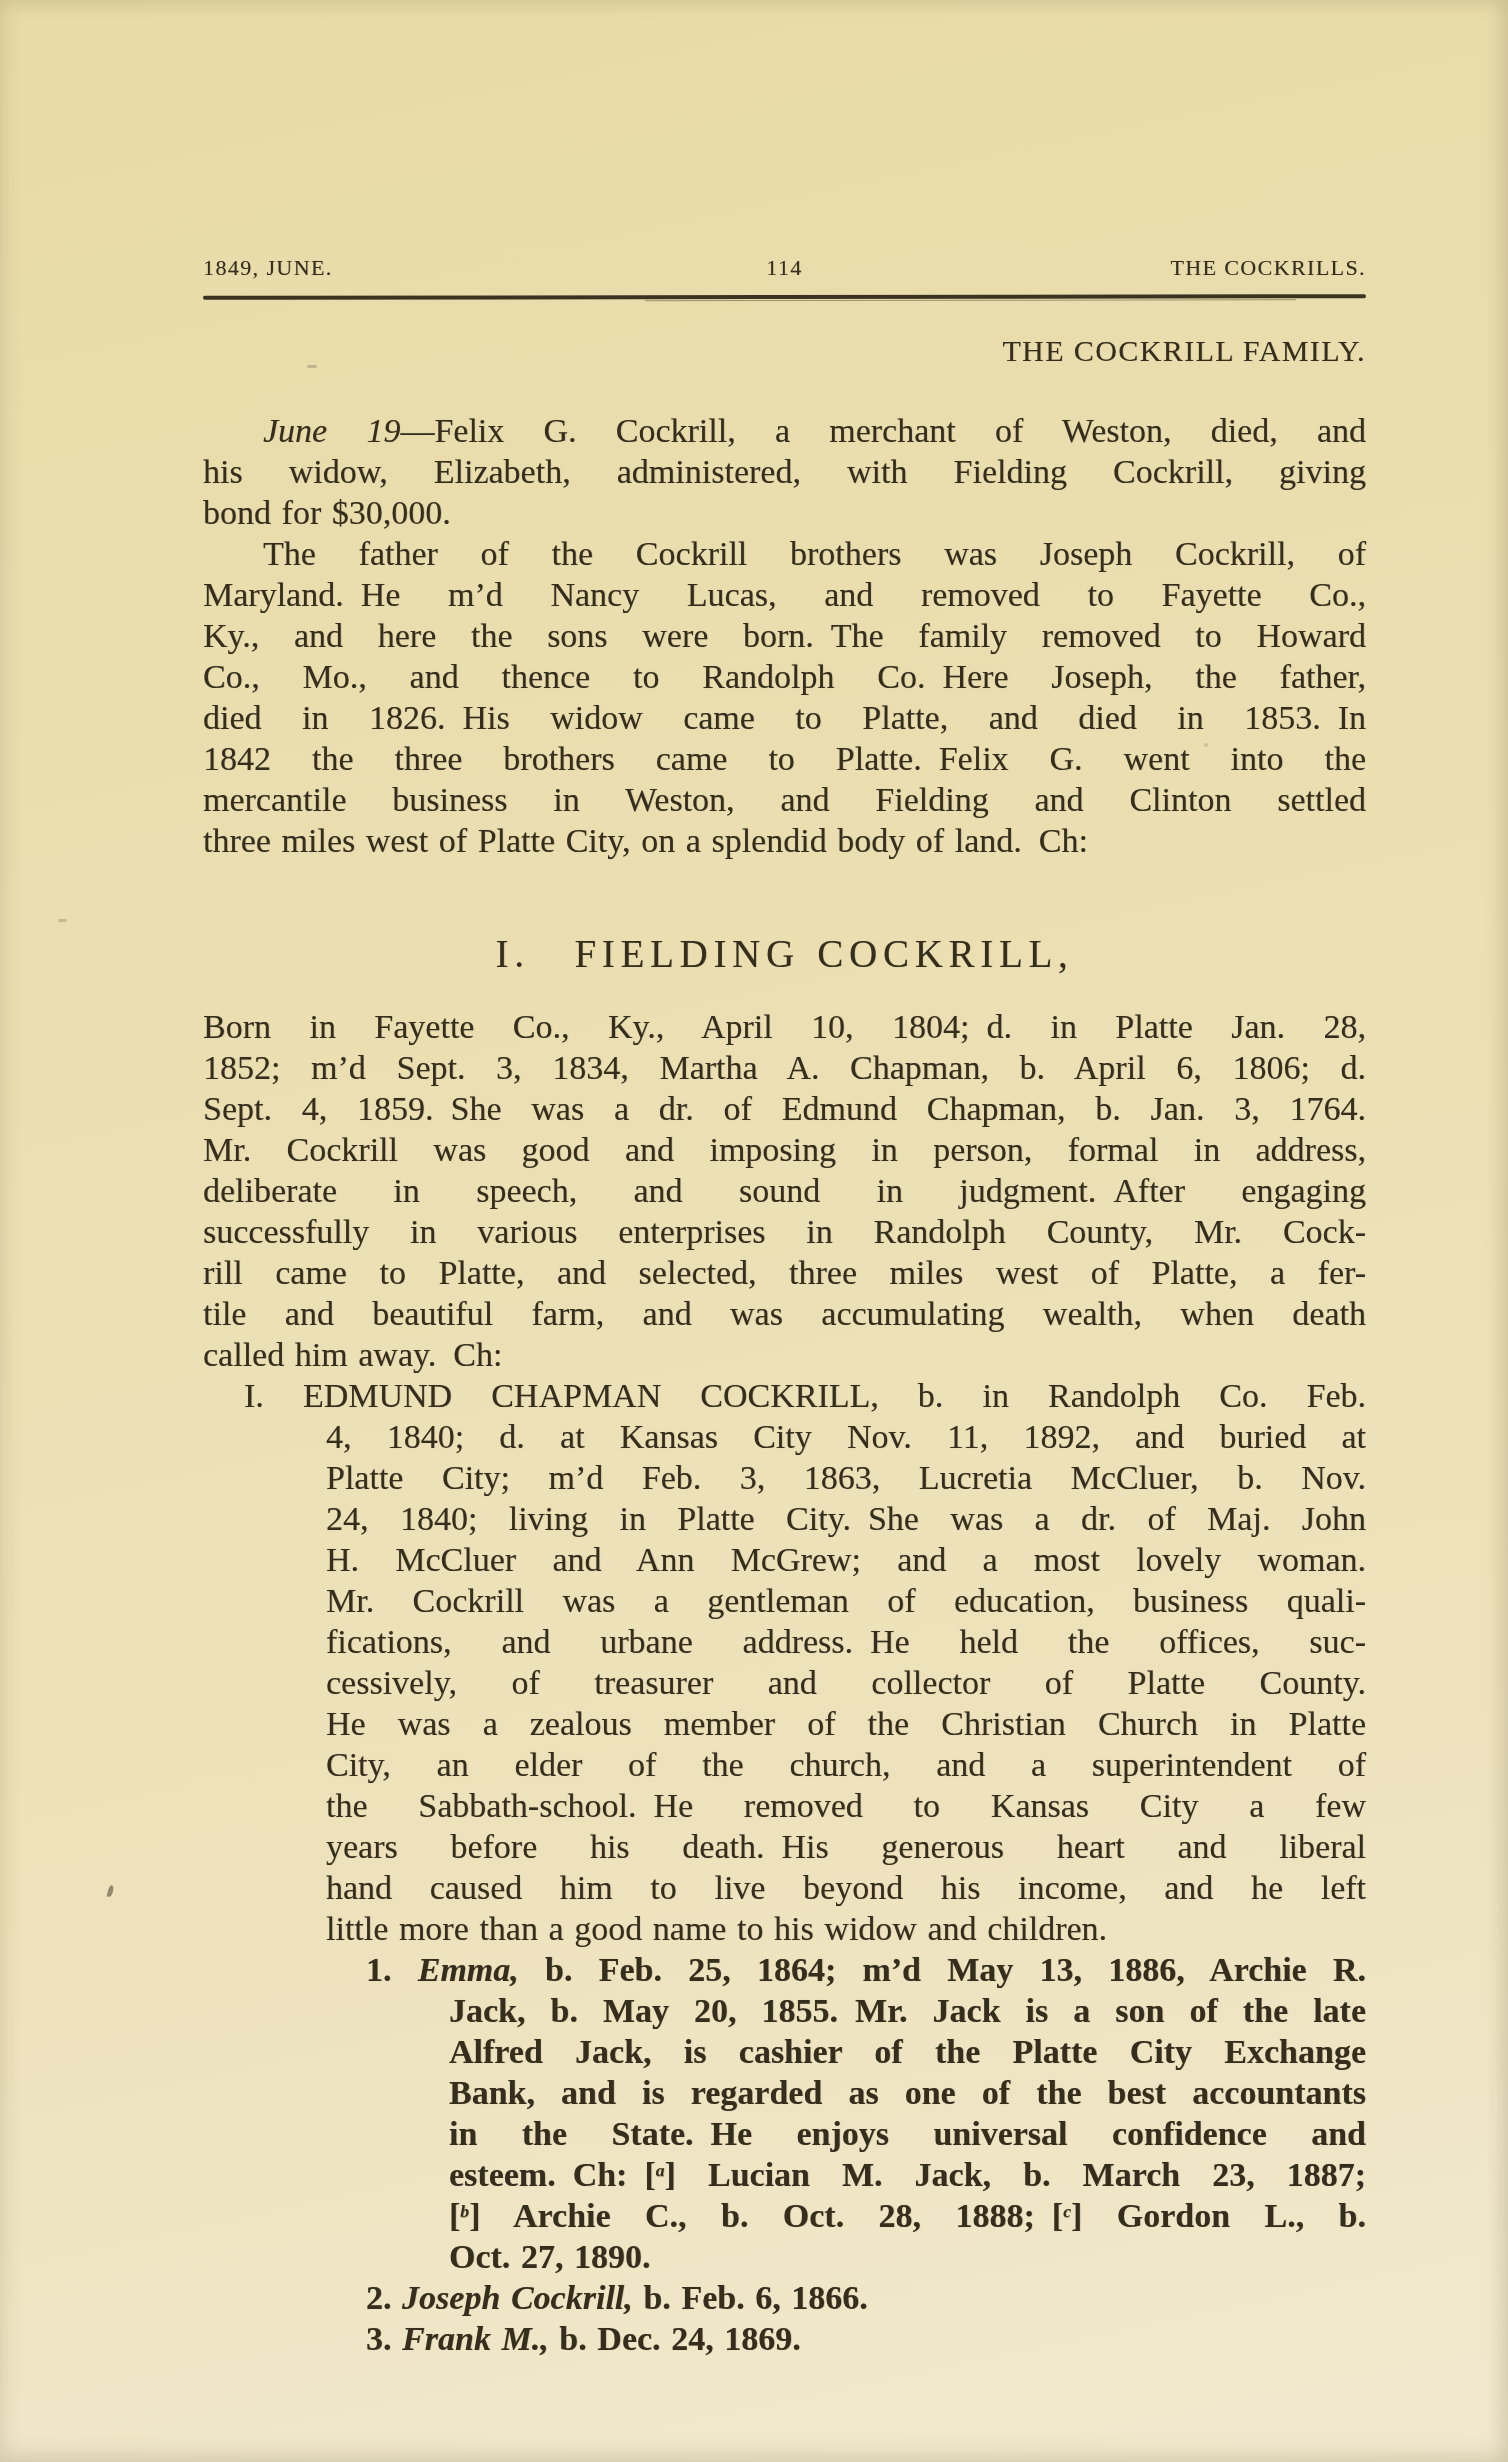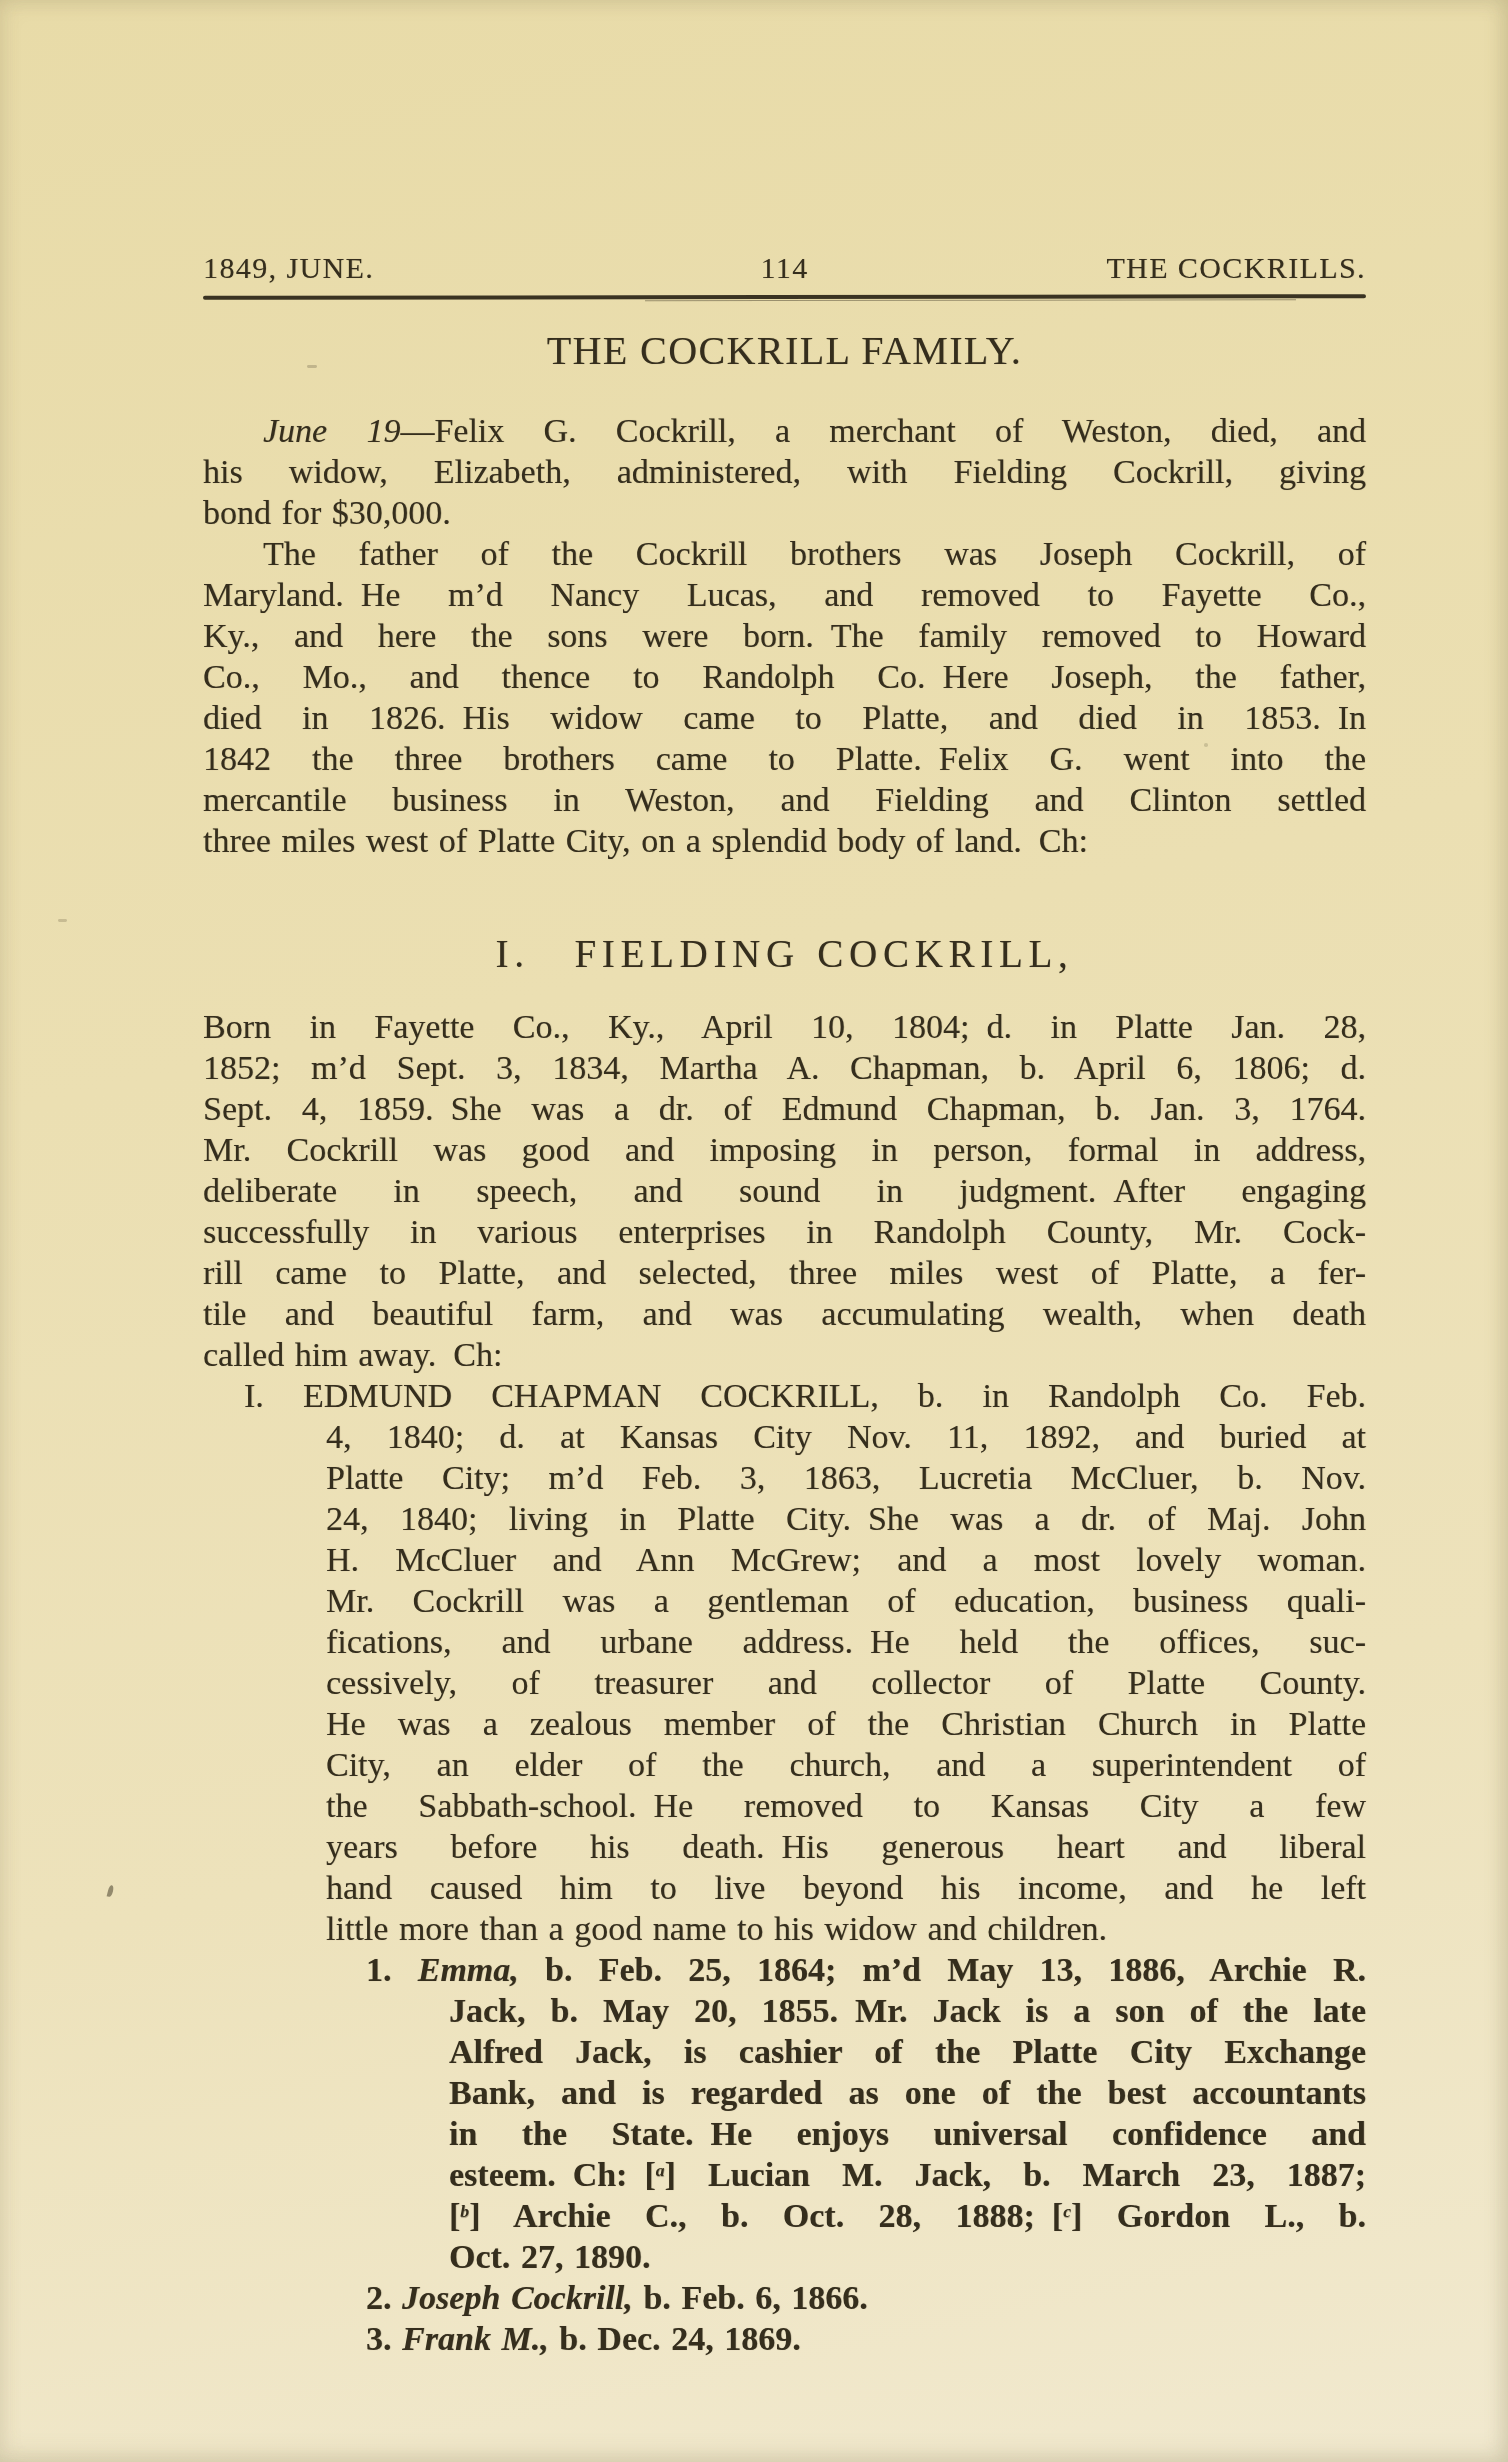--- a/index.html
+++ b/index.html
@@ -17,38 +17,38 @@
       inset 0 -10px 21.4px rgba(115, 104, 72, 0.10),
       inset 4.3px 4.3px 21.4px rgba(115, 104, 72, 0.07);
     color: #352e1d;
     overflow: hidden;
   }
   .ink { text-shadow: 0.4px 0.4px 0.7px rgba(53, 46, 29, 0.38); }
 
   
   .runhead {
     position: absolute; top: 251px; left: 203px; width: 1163px; height: 36px;
-    font-size: 30px; letter-spacing: 1.4px; line-height: 34px;
+    font-size: 22px; letter-spacing: 1.4px; line-height: 34px;
   }
   .runhead .rh-left  { position: absolute; left: 0; top: 0; }
   .runhead .rh-page  { position: absolute; left: 50%; top: 0; transform: translateX(-50%); }
   .runhead .rh-right { position: absolute; right: 0; top: 0; }
 
   .rule {
     position: absolute; top: 295px; left: 203px; width: 1163px; height: 4.3px;
     background: #3a3322; transform: rotate(-0.08deg); border-radius: 2.1px;
   }
   .rule::after {
     content: ""; position: absolute; left: 38%; right: 6%; top: 5px; height: 1.4px;
     background: rgba(58, 51, 34, 0.45);
   }
 
   .title {
     position: absolute; top: 325px; left: 203px; width: 1163px;
-    text-align: center; font-size: 40px; letter-spacing: 1.4px; line-height: 51px;
+    text-align: right; font-size: 30px; letter-spacing: 1.4px; line-height: 51px;
     white-space: nowrap;
   }
 
   
   .body {
     position: absolute; top: 410px; left: 203px; width: 1163px;
     font-size: 34px; line-height: 41px; word-spacing: 2.1px;
   }
   .line { text-align: justify; text-align-last: justify; }
   .line.last { text-align-last: auto; }

